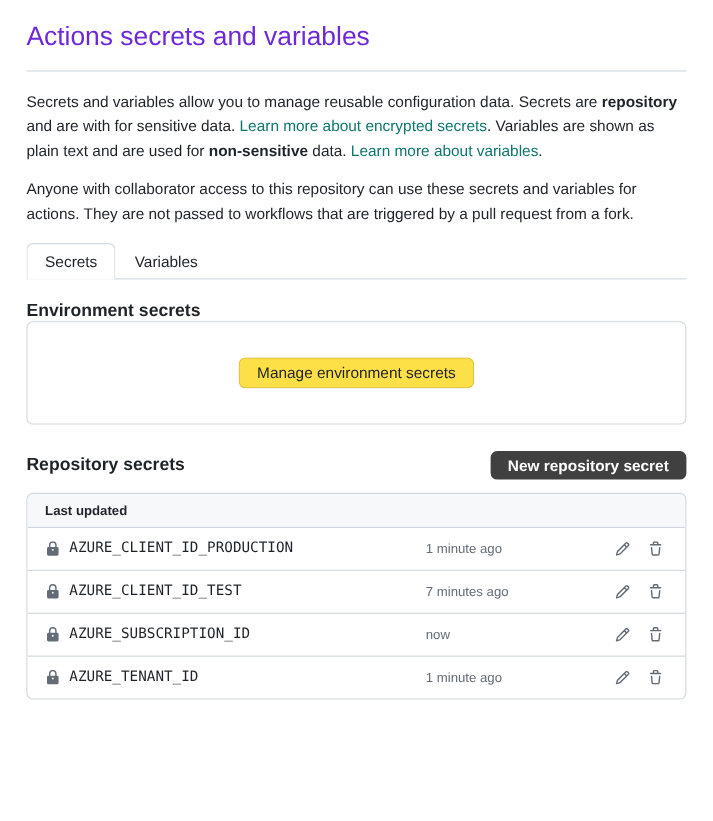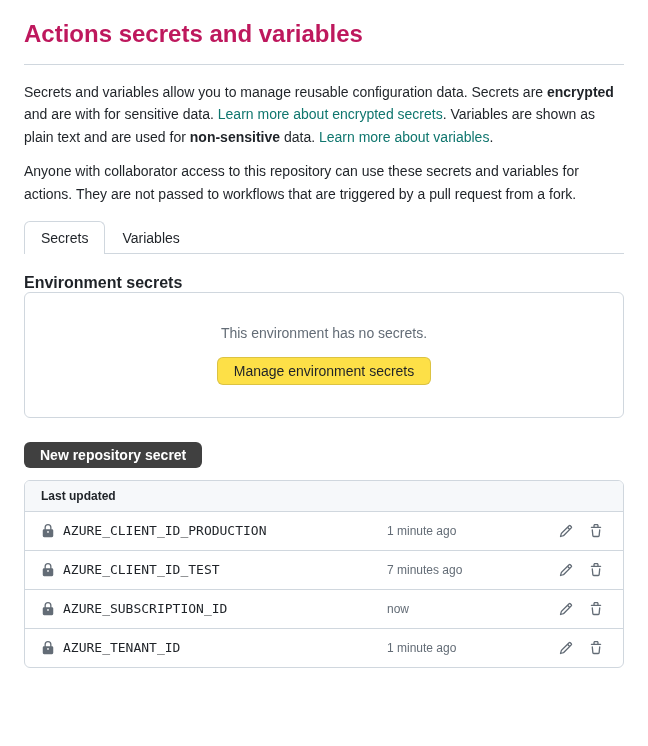--- a/index.html
+++ b/index.html
@@ -6,22 +6,22 @@
     body {
       font-family: -apple-system, BlinkMacSystemFont, "Segoe UI", Helvetica, Arial, sans-serif;
       font-size: 14px;
       color: #1f2328;
       background: #fff;
       padding: 20px 24px;
       width: 648px;
     }
     .page-title {
       font-size: 24px;
-      font-weight: 700;
-      color: #be185d;
+      font-weight: 400;
+      color: #6d28d9;
       margin-bottom: 16px;
     }
     hr.divider {
       border: none;
       border-top: 1px solid #d0d7de;
       margin-bottom: 16px;
     }
     .description {
       font-size: 14px;
       color: #1f2328;
@@ -195,40 +195,40 @@
       fill: #636c76;
     }
   </style>
 </head>
 <body>
 
 <h1 class="page-title">Actions secrets and variables</h1>
 <hr class="divider">
 
 <p class="description">
-  <span>Secrets and variables allow you to manage reusable configuration data. Secrets are </span><strong>encrypted</strong><span> and are with for sensitive data. </span><a href="#">Learn more about encrypted secrets</a><span>. Variables are shown as plain text and are used for </span><strong>non-sensitive</strong><span> data. </span><a href="#">Learn more about variables</a><span>.</span>
+  <span>Secrets and variables allow you to manage reusable configuration data. Secrets are </span><strong>repository</strong><span> and are with for sensitive data. </span><a href="#">Learn more about encrypted secrets</a><span>. Variables are shown as plain text and are used for </span><strong>non-sensitive</strong><span> data. </span><a href="#">Learn more about variables</a><span>.</span>
 </p>
 <p class="description">Anyone with collaborator access to this repository can use these secrets and variables for actions. They are not passed to workflows that are triggered by a pull request from a fork.</p>
 
 <div class="tabs">
   <div class="tab active">
     <span>Secrets</span>
   </div>
   <div class="tab">
     <span>Variables</span>
   </div>
 </div>
 
 <div class="section-title">Environment secrets</div>
 <div class="env-secrets-box">
-  <div class="env-secrets-empty">This environment has no secrets.</div>
   <button class="btn-manage">Manage environment secrets</button>
 </div>
 
 <div class="repo-secrets-header">
+  <div class="section-title" style="margin-bottom:0;">Repository secrets</div>
   <button class="btn-new-secret">New repository secret</button>
 </div>
 
 <div class="secrets-table">
   <div class="table-header">
     <div class="col-updated">Last updated</div>
     <div class="col-actions"></div>
   </div>
 
 <div class="table-row">

